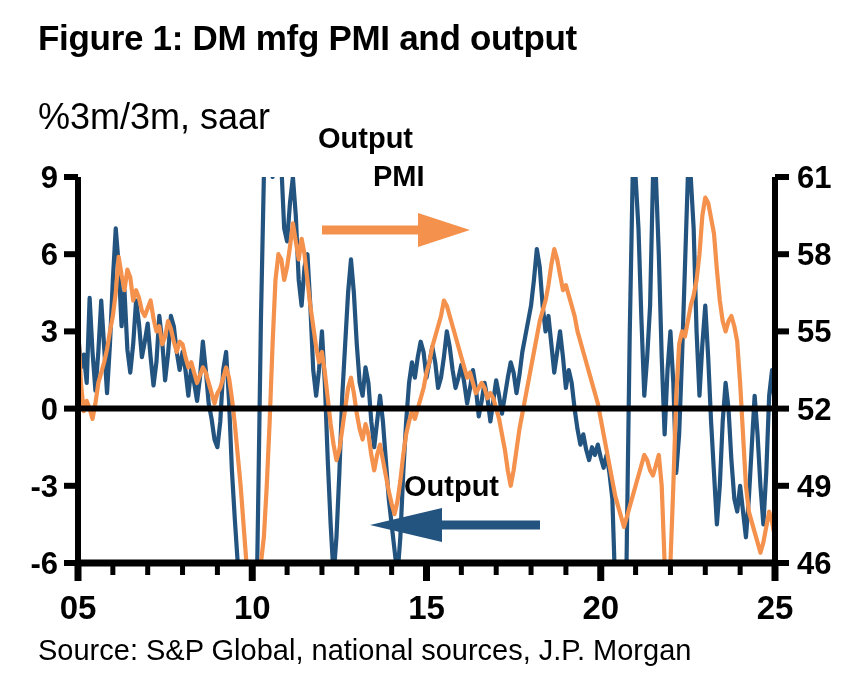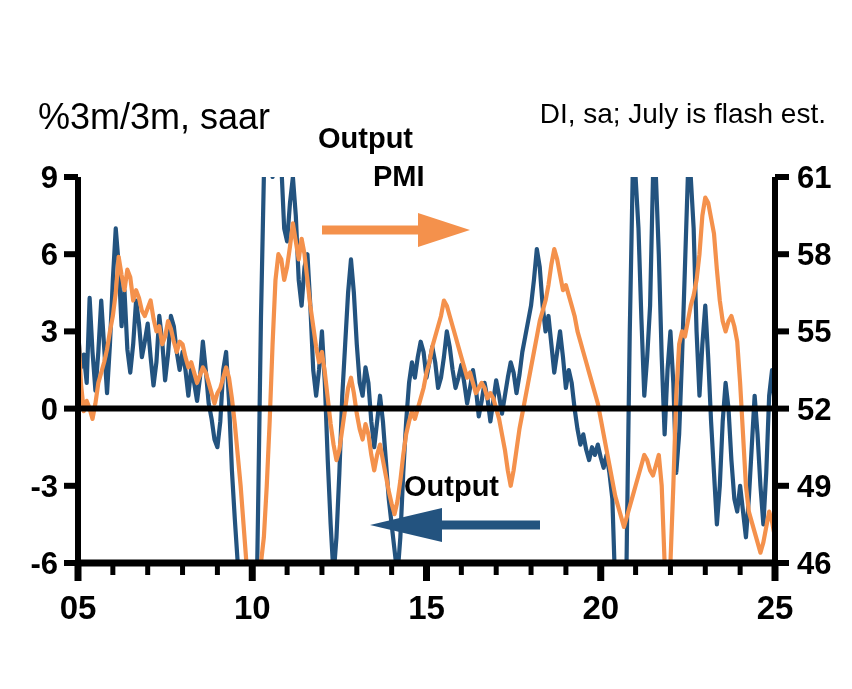--- a/index.html
+++ b/index.html
@@ -69,22 +69,22 @@
   }
   .ylabel { font-size: 31px; }
   .xlabel { font-size: 33px; }
   .series { fill: none; stroke-width: 4.2; stroke-linejoin: round; stroke-linecap: round; }
 </style>
 </head>
 <body>
 
 <div id="figure">
 
+  <div class="title">Figure 1: DM mfg PMI and output</div>
   <div class="unit-left">%3m/3m, saar</div>
-  <div class="unit-right">DI, sa; July is flash est.</div>
 
   <div class="ann ann-pmi-1">Output</div>
   <div class="ann ann-pmi-2">PMI</div>
   <div class="ann ann-output">Output</div>
 
   <svg id="plot" width="852" height="689">
     <g id="series-layer">
         <defs>
           <clipPath id="plotclip">
             <rect x="78" y="177" width="697" height="386"></rect>
@@ -156,13 +156,14 @@
         <line x1="322" y1="230" x2="440" y2="230" stroke="#F4914C" stroke-width="9"></line>
         <polygon points="418,213 470,230 418,247" fill="#F4914C"></polygon>
       </g>
       <g>
         <line x1="540" y1="525" x2="420" y2="525" stroke="#23537F" stroke-width="9"></line>
         <polygon points="442,508 370,525 442,542" fill="#23537F"></polygon>
       </g>
     </g>
   </svg>
 
+  <div class="source">Source: S&amp;P Global, national sources, J.P. Morgan</div>
 </div>
 
 </body></html>

